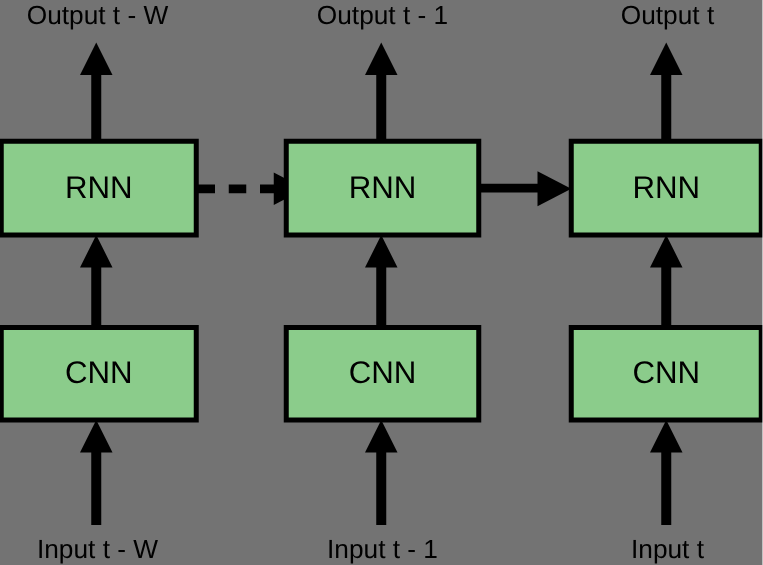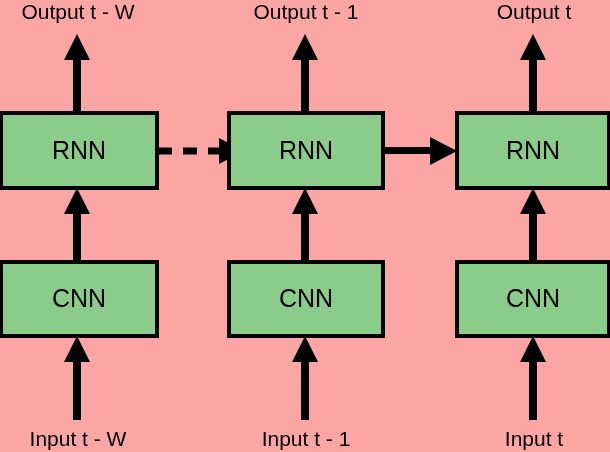--- a/index.html
+++ b/index.html
@@ -7,21 +7,21 @@
     padding: 0;
     background: #ffffff;
   }
   body {
     font-family: "Liberation Sans", sans-serif;
   }
   #diagram-root {
     position: relative;
     width: 610px;
     height: 452px;
-    background: #fca5a5;
+    background: #737373;
     overflow: hidden;
   }
   #diagram-svg {
     position: absolute;
     left: 0;
     top: 0;
     width: 610px;
     height: 452px;
     display: block;
   }

